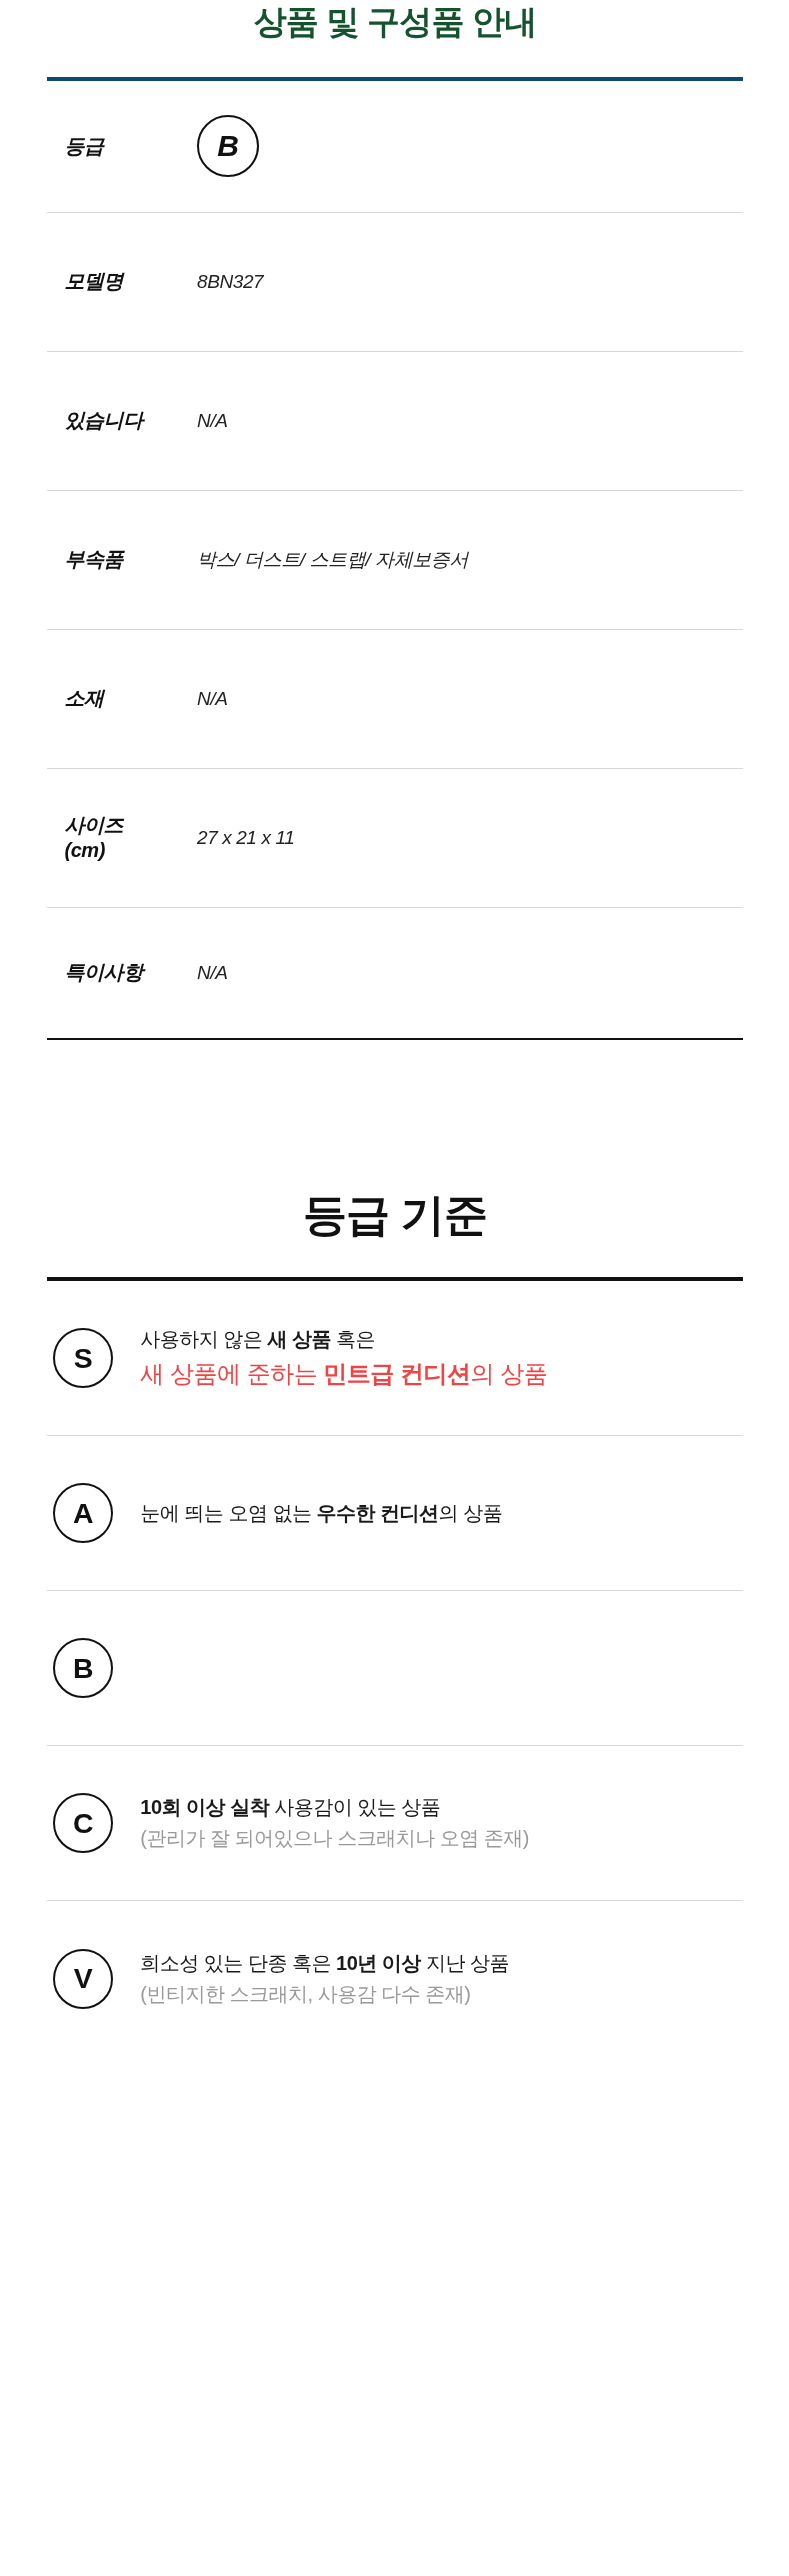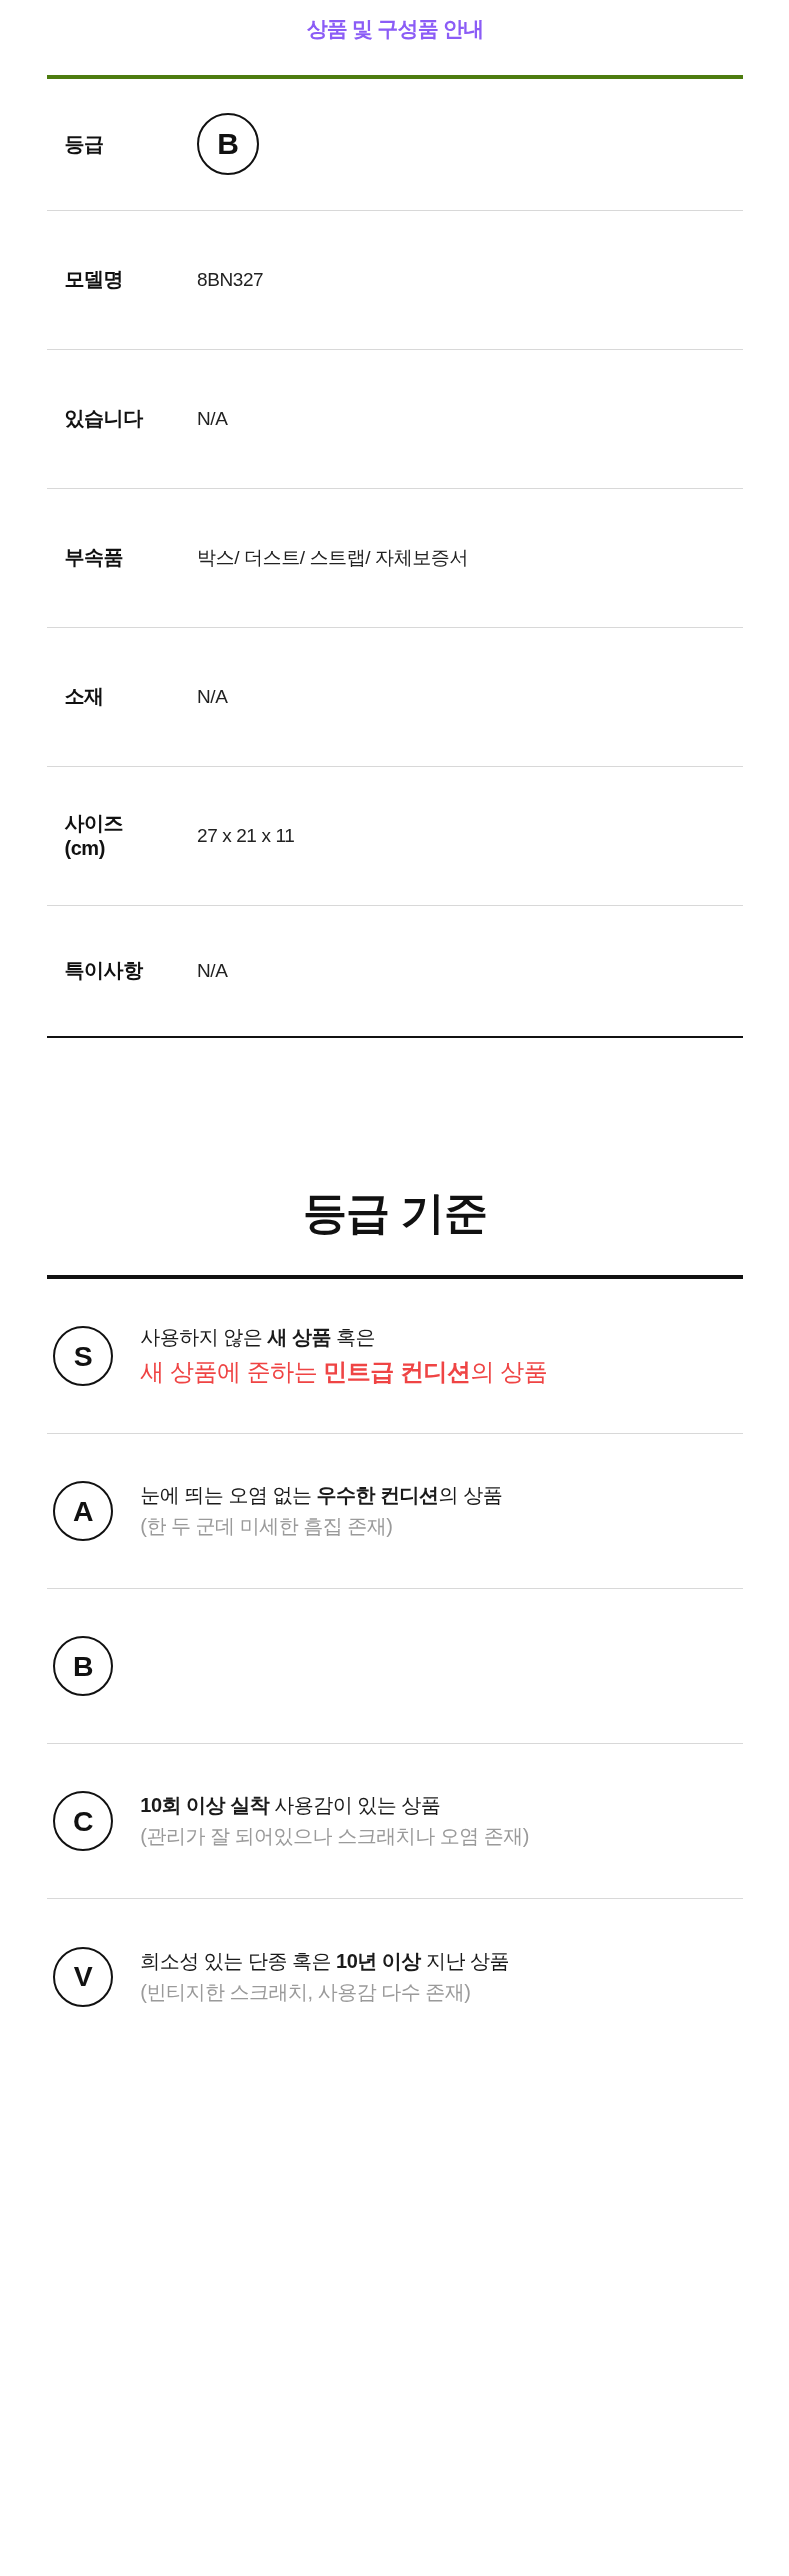--- a/index.html
+++ b/index.html
@@ -20,31 +20,32 @@
     width: 790px;
     padding: 0;
   }
 
   
   .section1 {
     padding: 0 47px;
   }
   .main-title {
     text-align: center;
-    font-size: 21px;
+    font-size: 33px;
     font-weight: bold;
     letter-spacing: -0.8px;
-    padding-top: 15px;
+    padding-top: 0;
     padding-bottom: 32px;
-    color: #8b5cf6;
+    color: #14532d;
   }
   .spec-table {
     width: 100%;
     border-collapse: collapse;
-    border-top: 4px solid #4d7c0f;
+    border-top: 4px solid #0c4a6e;
+    font-style: italic;
   }
   .spec-table tr {
     border-bottom: 1.6px solid #d8d8d8;
   }
   .spec-table tr:last-child {
     border-bottom: 2.4px solid #111111;
   }
   .spec-table th {
     width: 150px;
     text-align: left;
@@ -218,21 +219,20 @@
           </div>
         </div>
       </div>
 
       <div class="grade-row">
         <div class="grade-circle">A</div>
         <div class="grade-text">
           <div class="line1">
             <span>눈에 띄는 오염 없는 </span><span class="b">우수한 컨디션</span><span>의 상품</span>
           </div>
-          <div class="sub">(한 두 군데 미세한 흠집 존재)</div>
         </div>
       </div>
 
       <div class="grade-row">
         <div class="grade-circle">B</div>
       </div>
 
       <div class="grade-row">
         <div class="grade-circle">C</div>
         <div class="grade-text">

